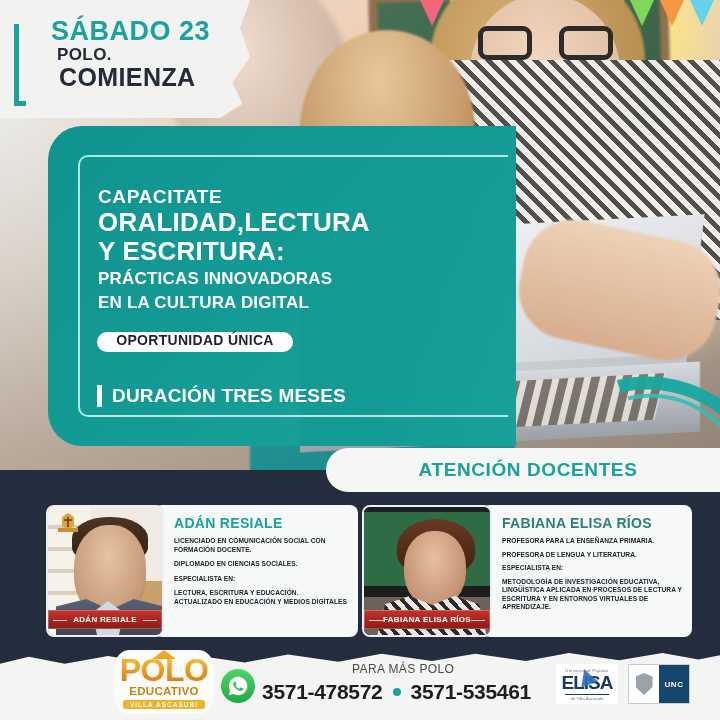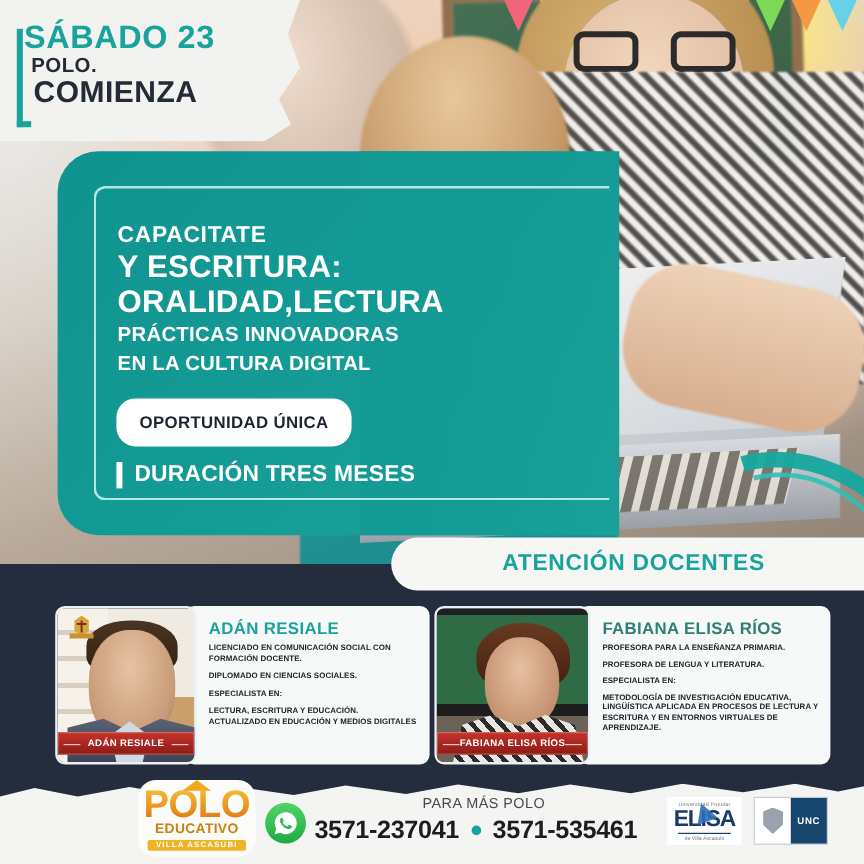--- a/index.html
+++ b/index.html
@@ -102,21 +102,21 @@
     background:radial-gradient(ellipse at 40% 30%,#f3dcc6,#d8b193);filter:blur(.8px);transform:rotate(8deg);
   }
 
   
   .torn-top{
     position:absolute;left:0;top:0;width:250px;height:118px;background:#f2f2f0;
     clip-path:polygon(0 0,100% 0,96% 24%,100% 48%,93% 70%,97% 88%,88% 100%,0 100%);
   }
 
   
-  .date-block{position:absolute;left:14px;top:18px;width:230px;}
+  .date-block{position:absolute;left:14px;top:18px;width:230px;padding-left:31px;}
   .date-block .bracket{
     position:absolute;left:0;top:6px;width:12px;height:82px;
     border-left:5px solid #18a39c;border-bottom:5px solid #18a39c;
   }
   .date-1{font-size:27px;font-weight:bold;color:#18a39c;letter-spacing:.5px;line-height:1;margin-left:6px;}
   .date-2{font-size:17px;font-weight:bold;color:#232b36;line-height:1.2;margin-left:12px;letter-spacing:.4px;}
   .date-3{font-size:25px;font-weight:bold;color:#232b36;line-height:1;margin-left:14px;letter-spacing:.4px;}
 
   
   .teal-panel{
@@ -130,22 +130,22 @@
   }
   .panel-frame{
     position:absolute;left:78px;top:155px;width:430px;height:262px;
     border:2px solid rgba(220,250,248,.8);border-right:none;border-radius:10px 0 0 10px;
   }
   .panel-text{position:absolute;left:98px;top:186px;width:400px;color:#fff;}
   .t-cap{font-size:19px;font-weight:bold;letter-spacing:.6px;line-height:1.15;}
   .t-big{font-size:26px;font-weight:bold;letter-spacing:.2px;line-height:1.12;}
   .t-sub{font-size:17px;font-weight:bold;letter-spacing:.2px;line-height:1.22;margin-top:3px;}
   .pill{
-    position:absolute;left:97px;top:332px;width:196px;height:40px;background:#fff;border-radius:16px;
-    display:flex;align-items:center;justify-content:center;
+    position:absolute;left:97px;top:332px;width:196px;height:20px;background:#fff;border-radius:16px;
+    display:flex;align-items:flex-start;justify-content:center;
     color:#1d2430;font-size:14px;font-weight:bold;letter-spacing:.3px;
   }
   .duration{
     position:absolute;left:97px;top:385px;color:#fff;font-size:19px;font-weight:bold;letter-spacing:.2px;
     padding-left:10px;border-left:5px solid #ffffff;line-height:1.15;
   }
 
   
   .swoosh1{
     position:absolute;right:-60px;top:380px;width:240px;height:210px;border-radius:50%;
@@ -352,22 +352,22 @@
     <div class="date-2">POLO.</div>
     <div class="date-3">COMIENZA</div>
   </div>
 
   <div class="teal-panel"></div>
   <div class="teal-fade"></div>
   <div class="panel-frame"></div>
 
   <div class="panel-text">
     <div class="t-cap">CAPACITATE</div>
+    <div class="t-big">ORALIDAD,LECTURA</div>
     <div class="t-big">Y ESCRITURA:</div>
-    <div class="t-big">ORALIDAD,LECTURA</div>
     <div class="t-sub">PRÁCTICAS INNOVADORAS</div>
     <div class="t-sub">EN LA CULTURA DIGITAL</div>
   </div>
 
   <div class="pill">
     <span>OPORTUNIDAD ÚNICA</span>
   </div>
 
   <div class="duration">DURACIÓN TRES MESES</div>
 
@@ -435,21 +435,21 @@
 
   <div class="wa">
     <svg viewBox="0 0 24 24">
       <path d="M12 2a10 10 0 00-8.6 15L2 22l5.2-1.3A10 10 0 1012 2zm5.1 14.1c-.2.6-1.2 1.2-1.7 1.2-.5.1-1 .1-1.6-.1-.4-.1-.9-.3-1.5-.6-2.7-1.2-4.4-3.9-4.5-4.1-.1-.2-1.1-1.4-1.1-2.7s.7-1.9 1-2.2c.2-.2.5-.3.7-.3h.5c.2 0 .4 0 .6.4.2.5.8 1.9.8 2 .1.1.1.3 0 .4l-.3.5-.4.4c-.1.1-.3.3-.1.6.2.3.7 1.2 1.5 1.9 1 .9 1.9 1.2 2.2 1.3.3.1.4.1.6-.1.2-.2.7-.8.9-1.1.2-.3.4-.2.6-.1l1.9.9c.3.1.5.2.5.3.1.2.1.8-.1 1.4z"></path>
     </svg>
   </div>
 
   <div class="info-label">PARA MÁS POLO</div>
 
   <div class="phones">
-    <span>3571-237041</span>
+    <span>3571-478572</span>
     <span class="dot"></span>
     <span>3571-535461</span>
   </div>
 
   <div class="upva">
     <div class="upva-top">Universidad Popular</div>
     <div class="upva-mid">
       <span class="upva-arrow"></span>
       <span>ELISA</span>
     </div>

